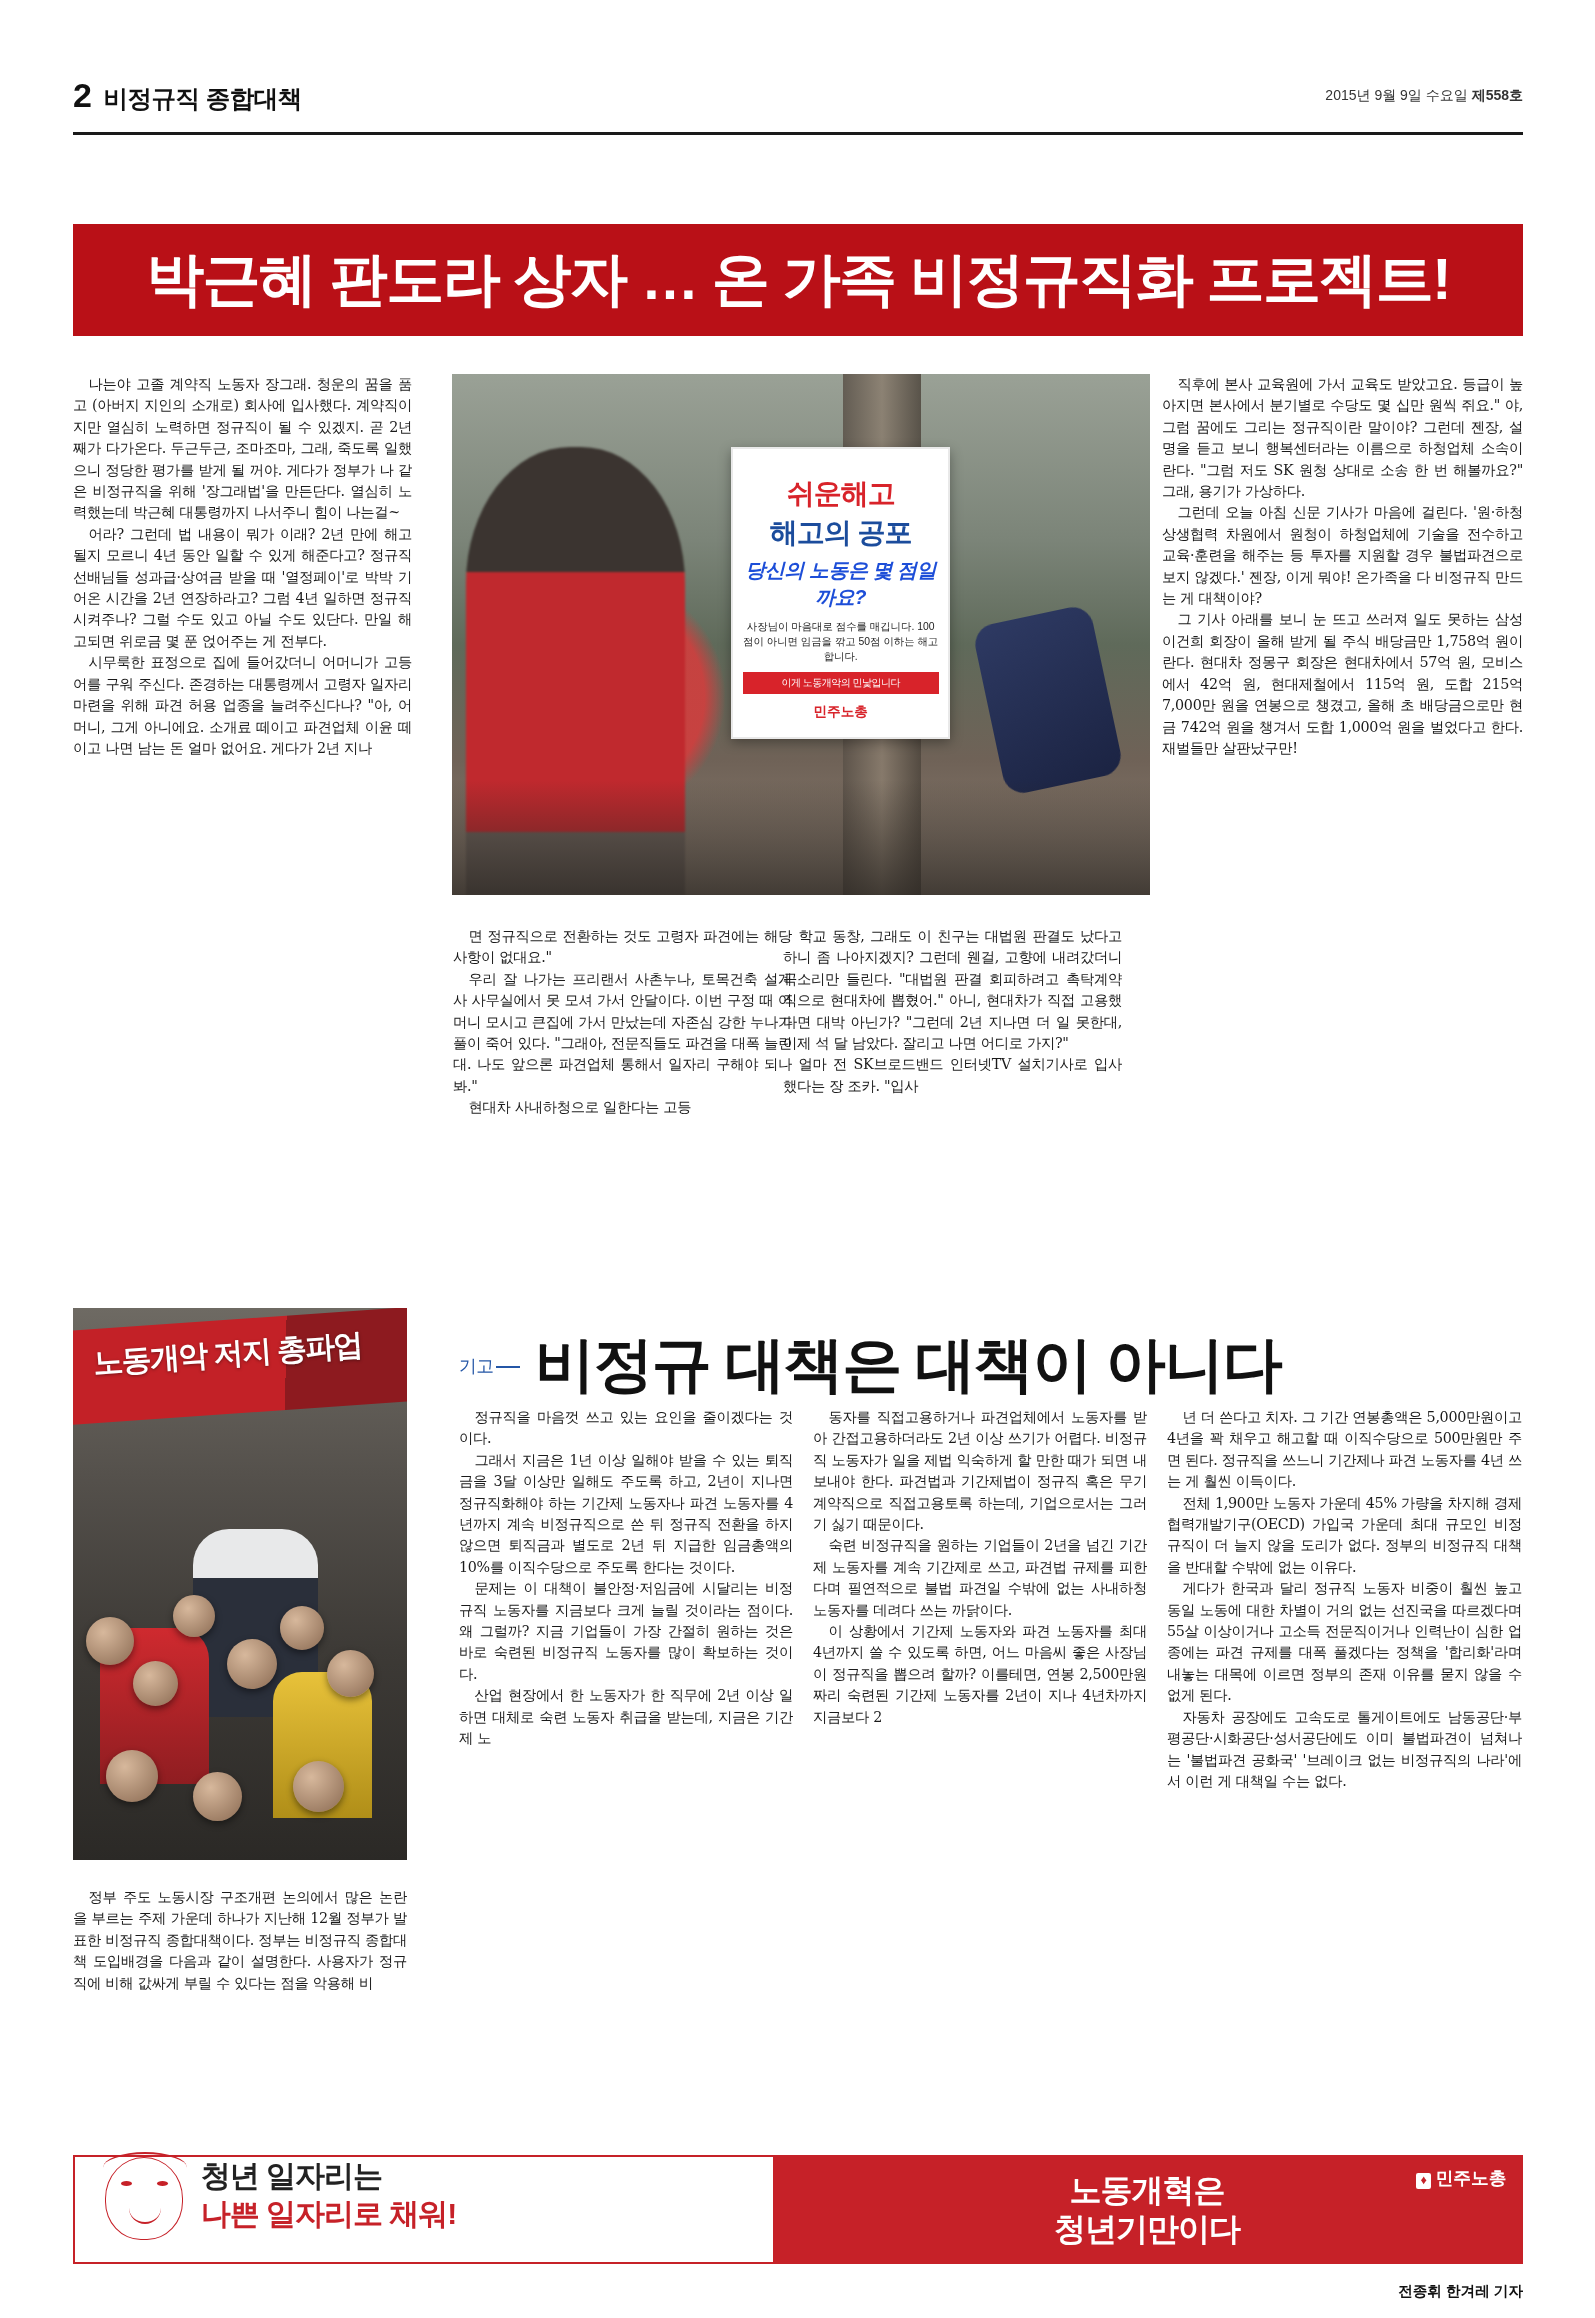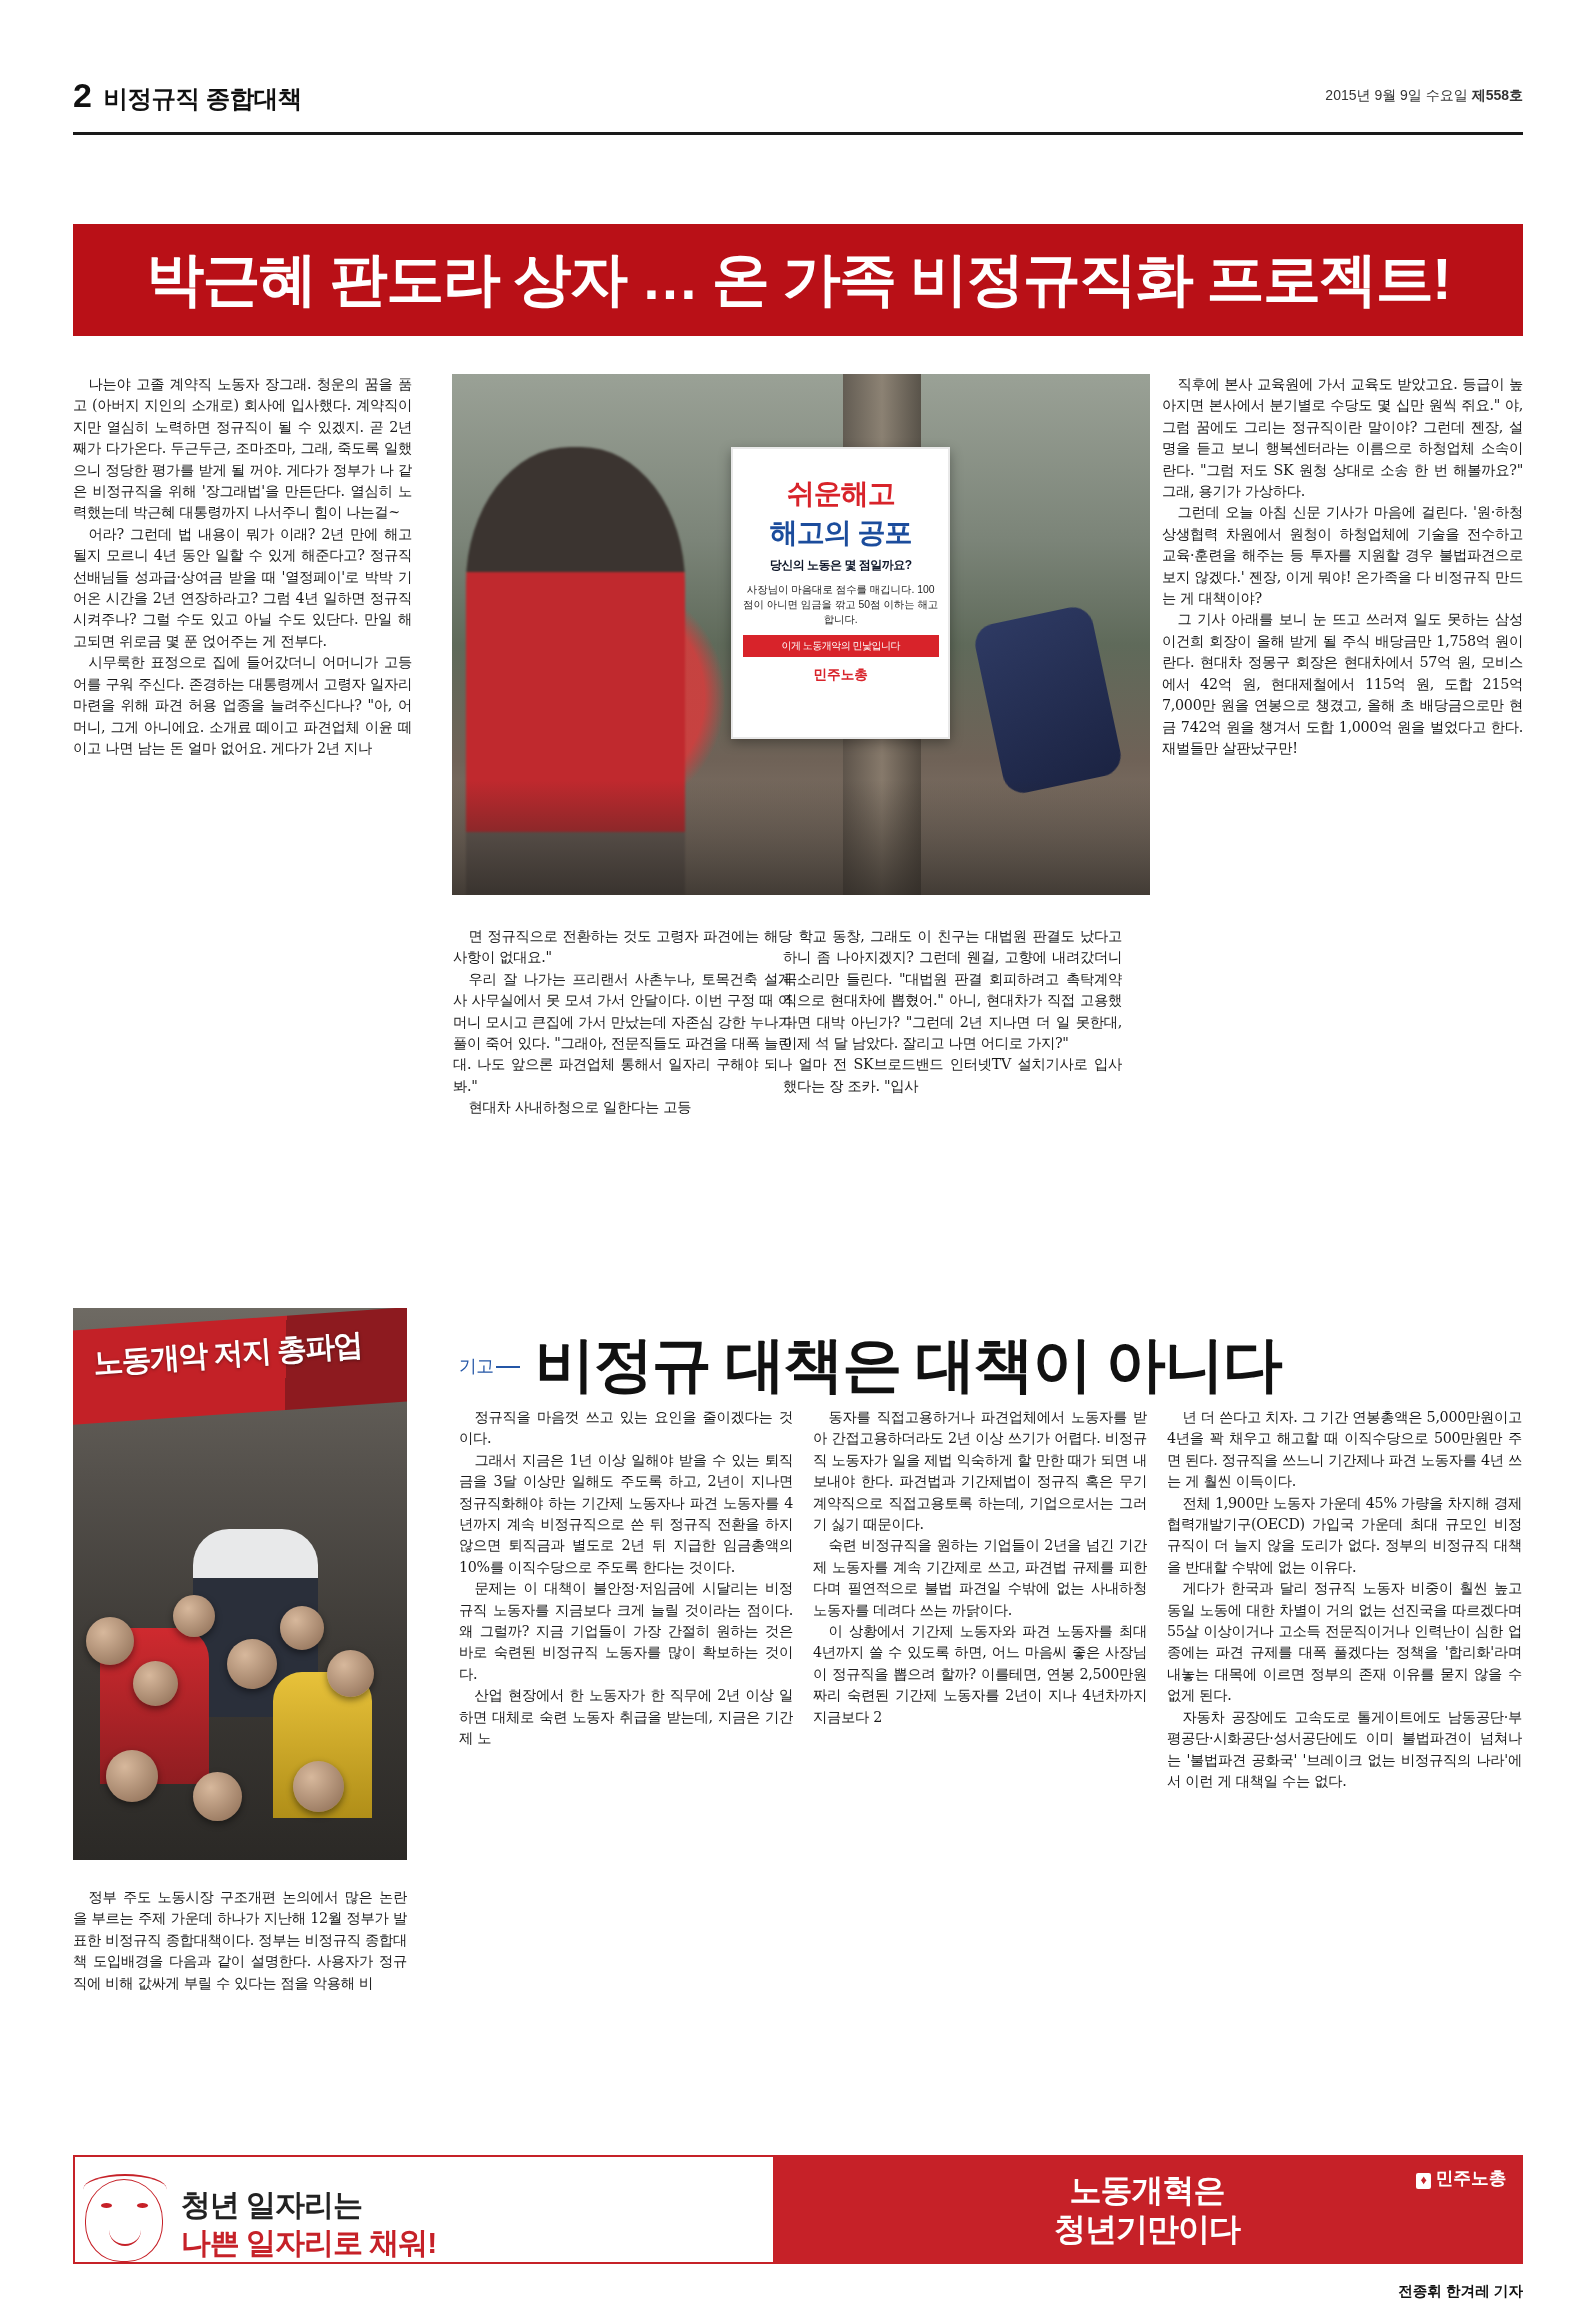--- a/index.html
+++ b/index.html
@@ -100,21 +100,21 @@
     background: linear-gradient(180deg, rgba(40,36,32,0) 0%, rgba(40,36,32,.75) 100%);
   }
   .p1-placard {
     position:absolute; left:40%; top:14%; width:219px; height:292px;
     background:#fff; border:2.1px solid #e9e9e9;
     box-shadow: 0 4.2px 11.5px rgba(0,0,0,.35);
     padding: 13.6px 9.4px; text-align:center;
   }
   .p1-placard .l1 { color:#d8232a; font-family:"Liberation Sans",sans-serif; font-weight:700; font-size:28px; letter-spacing:-1px;margin-top:12px;}
   .p1-placard .l2 { color:#1b4c9c; font-family:"Liberation Sans",sans-serif; font-weight:700; font-size:28px; letter-spacing:-1px; margin-top:1px;}
-  .p1-placard .l3 { color:#0f172a; font-family:"Liberation Sans",sans-serif; font-weight:700; font-size:12px; letter-spacing:-0.5px; margin-top:5.2px;}
+  .p1-placard .l3 { color:#1d4ed8; font-family:"Liberation Sans",sans-serif; font-weight:700; font-size:20px; letter-spacing:-0.5px; margin-top:5.2px;font-style:italic;}
   .p1-placard .body { margin-top:8.3px; font-size:10.4px; line-height:15px; color:#222; font-family:"Liberation Sans",sans-serif;}
   .p1-placard .accent { margin-top:8.3px; background:#d8232a; color:#fff; font-family:"Liberation Sans",sans-serif; font-size:10px; padding:3.6px 2.1px; letter-spacing:-0.5px;}
   .p1-placard .logo { margin-top:9.4px; color:#d8232a; font-family:"Liberation Sans",sans-serif; font-weight:700; font-size:13.6px;}
   .p1-arm {
     position:absolute; right:6%; top:46%; width:120px; height:172px;
     background: linear-gradient(160deg,#2e3a63,#1b2342);
     transform: rotate(-12deg); border-radius: 21px;
     filter: blur(0.5px);
   }
   .kigo-row {
@@ -180,21 +180,21 @@
   .b-col3 { position:absolute; left:1167px; top:1407px; width:355px; }
 
   
   .ad {
     position:absolute; left:73px; top:2155px; width:1450px; height:109px;
     border: 2.1px solid #c62128; background:#fff;
     display:flex; align-items:center;
   }
   .ad-left {
     width: 698px; height:100%;
-    display:flex; align-items:flex-end; gap:17.7px; padding-left:10px;
+    display:flex; align-items:flex-start; gap:17.7px; padding-left:30px;
   }
   .ad-face {
     width:78px; height:83px; border:1.6px solid #c62128; border-radius:50% 50% 46% 46%;
     position:relative; flex:none;
     background:#fff;
   }
   .ad-face:before {
     content:""; position:absolute; left:14.6px; top:23px; width:11.5px; height:5.2px;
     border-radius:50%; background:#c62128;
     box-shadow: 36px 0 0 #c62128;

